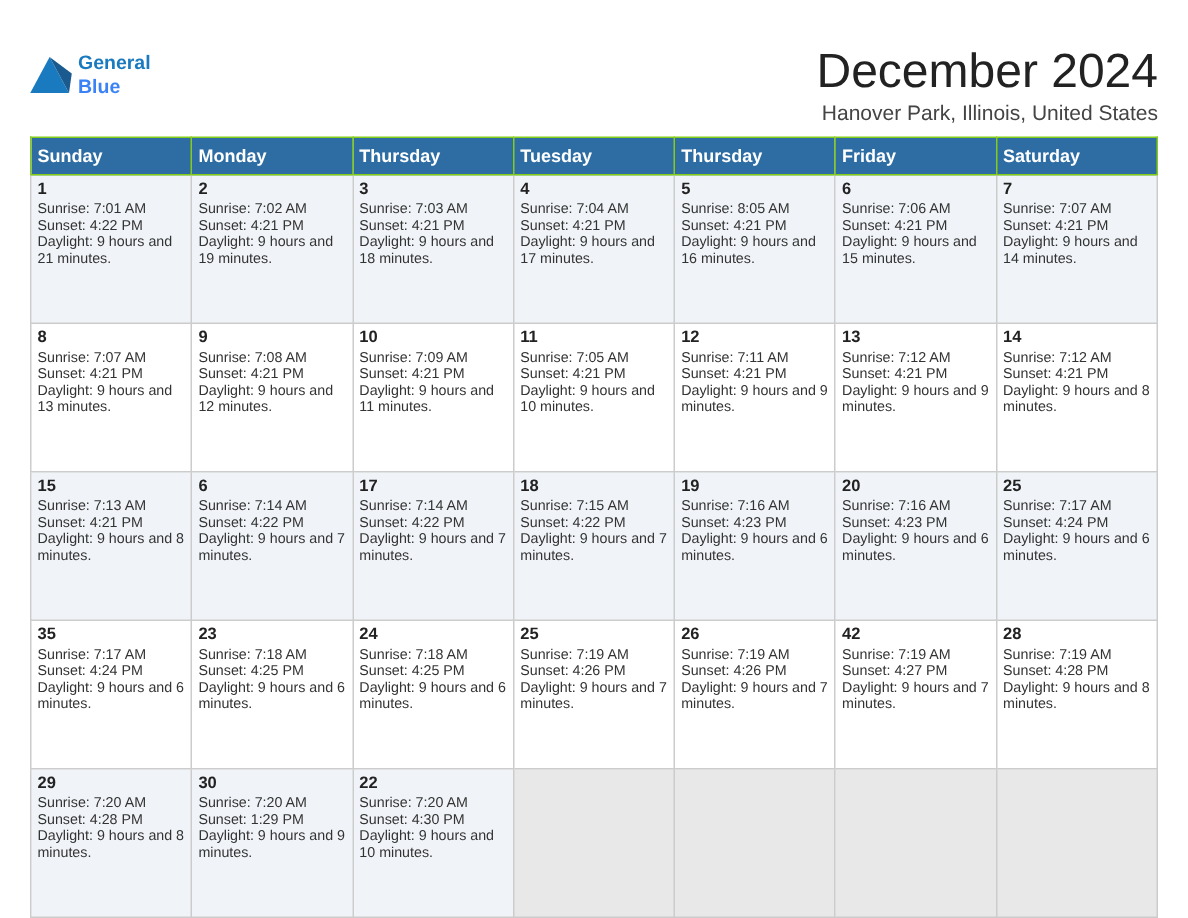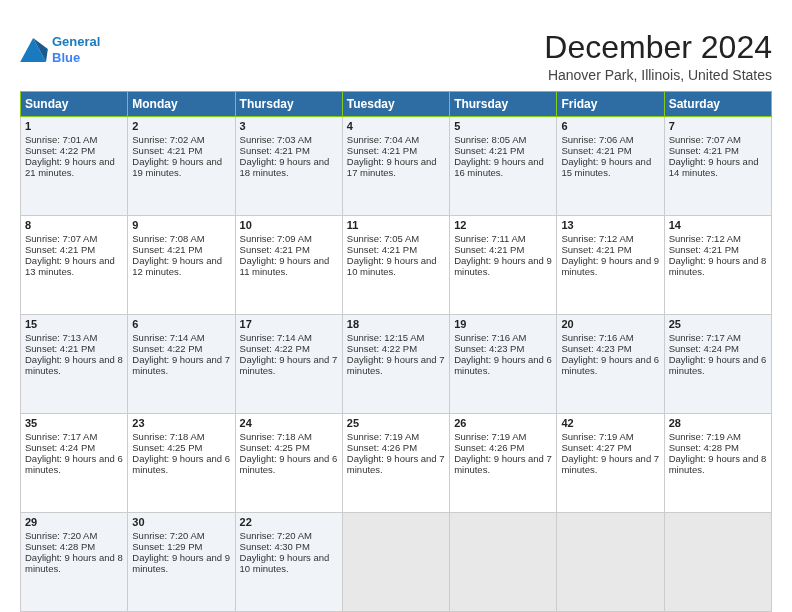--- a/index.html
+++ b/index.html
@@ -150,21 +150,21 @@
           <td><span class="day-number">10</span><span>Sunrise: 7:09 AM</span><br><span>Sunset: 4:21 PM</span><br><span>Daylight: 9 hours and 11 minutes.</span></td>
           <td><span class="day-number">11</span><span>Sunrise: 7:05 AM</span><br><span>Sunset: 4:21 PM</span><br><span>Daylight: 9 hours and 10 minutes.</span></td>
           <td><span class="day-number">12</span><span>Sunrise: 7:11 AM</span><br><span>Sunset: 4:21 PM</span><br><span>Daylight: 9 hours and 9 minutes.</span></td>
           <td><span class="day-number">13</span><span>Sunrise: 7:12 AM</span><br><span>Sunset: 4:21 PM</span><br><span>Daylight: 9 hours and 9 minutes.</span></td>
           <td><span class="day-number">14</span><span>Sunrise: 7:12 AM</span><br><span>Sunset: 4:21 PM</span><br><span>Daylight: 9 hours and 8 minutes.</span></td>
         </tr>
         <tr>
           <td><span class="day-number">15</span><span>Sunrise: 7:13 AM</span><br><span>Sunset: 4:21 PM</span><br><span>Daylight: 9 hours and 8 minutes.</span></td>
           <td><span class="day-number">6</span><span>Sunrise: 7:14 AM</span><br><span>Sunset: 4:22 PM</span><br><span>Daylight: 9 hours and 7 minutes.</span></td>
           <td><span class="day-number">17</span><span>Sunrise: 7:14 AM</span><br><span>Sunset: 4:22 PM</span><br><span>Daylight: 9 hours and 7 minutes.</span></td>
-          <td><span class="day-number">18</span><span>Sunrise: 12:15 AM</span><br><span>Sunset: 4:22 PM</span><br><span>Daylight: 9 hours and 7 minutes.</span></td>
+          <td><span class="day-number">18</span><span>Sunrise: 7:15 AM</span><br><span>Sunset: 4:22 PM</span><br><span>Daylight: 9 hours and 7 minutes.</span></td>
           <td><span class="day-number">19</span><span>Sunrise: 7:16 AM</span><br><span>Sunset: 4:23 PM</span><br><span>Daylight: 9 hours and 6 minutes.</span></td>
           <td><span class="day-number">20</span><span>Sunrise: 7:16 AM</span><br><span>Sunset: 4:23 PM</span><br><span>Daylight: 9 hours and 6 minutes.</span></td>
           <td><span class="day-number">25</span><span>Sunrise: 7:17 AM</span><br><span>Sunset: 4:24 PM</span><br><span>Daylight: 9 hours and 6 minutes.</span></td>
         </tr>
         <tr>
           <td><span class="day-number">35</span><span>Sunrise: 7:17 AM</span><br><span>Sunset: 4:24 PM</span><br><span>Daylight: 9 hours and 6 minutes.</span></td>
           <td><span class="day-number">23</span><span>Sunrise: 7:18 AM</span><br><span>Sunset: 4:25 PM</span><br><span>Daylight: 9 hours and 6 minutes.</span></td>
           <td><span class="day-number">24</span><span>Sunrise: 7:18 AM</span><br><span>Sunset: 4:25 PM</span><br><span>Daylight: 9 hours and 6 minutes.</span></td>
           <td><span class="day-number">25</span><span>Sunrise: 7:19 AM</span><br><span>Sunset: 4:26 PM</span><br><span>Daylight: 9 hours and 7 minutes.</span></td>
           <td><span class="day-number">26</span><span>Sunrise: 7:19 AM</span><br><span>Sunset: 4:26 PM</span><br><span>Daylight: 9 hours and 7 minutes.</span></td>

